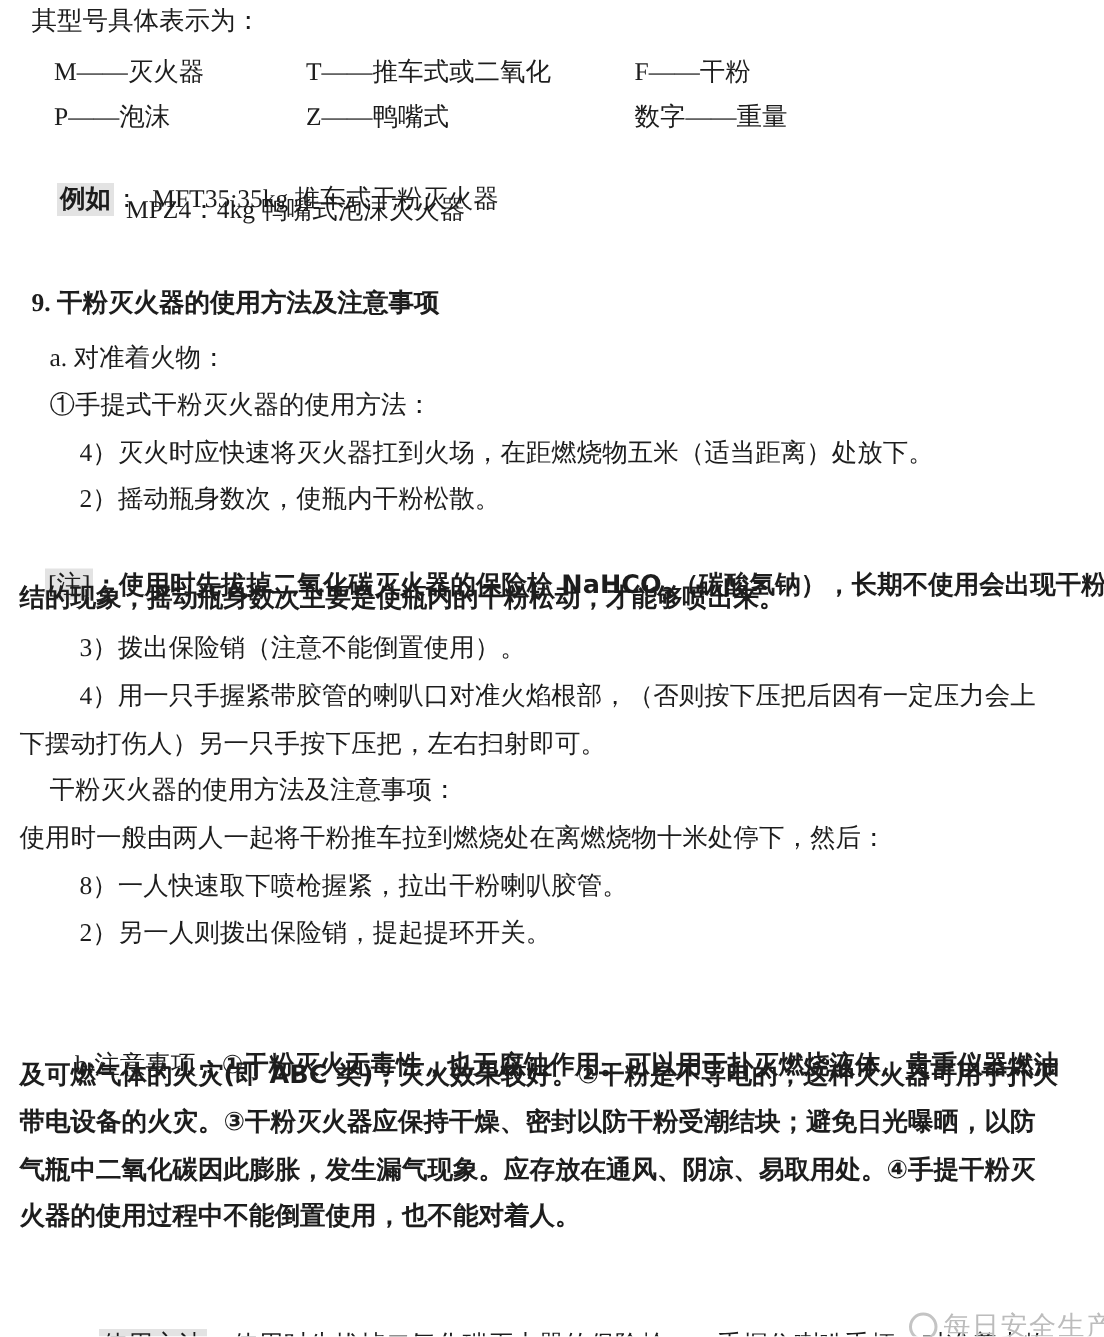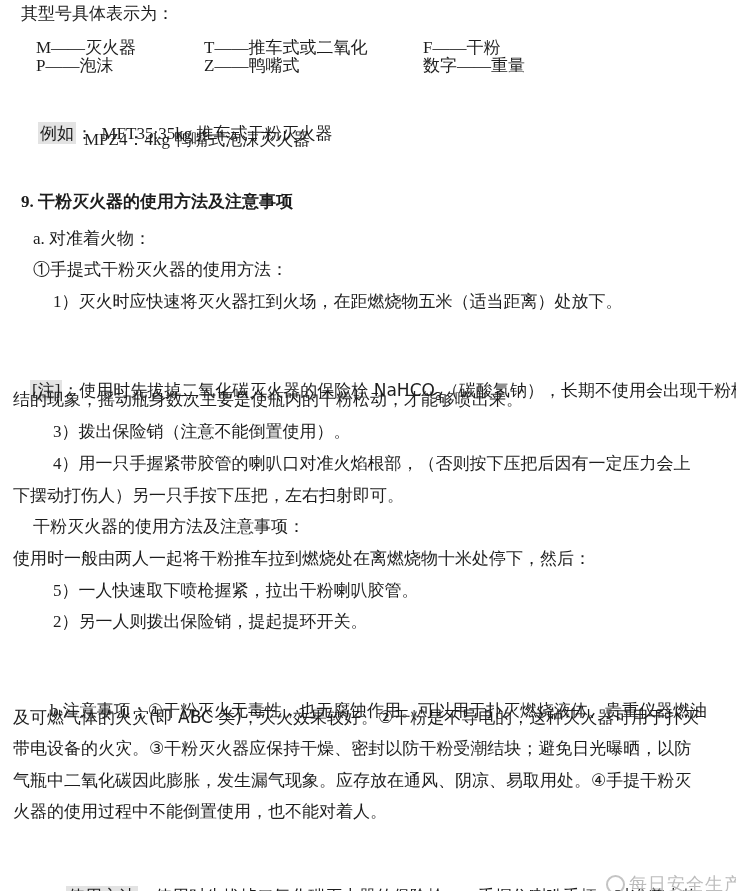--- a/index.html
+++ b/index.html
@@ -15,21 +15,21 @@
   }
   .line{
     position:absolute;
     white-space:pre;
     line-height:24px;
     left:0;
   }
   .col{position:absolute;top:0;white-space:pre;}
   .bh{ 
     font-family:"DejaVu Sans","Liberation Sans",sans-serif;
-    font-weight:400;
+    font-weight:700;
   }
   .hd{font-weight:700;} 
   .hl{background:#e3e3e3;padding:1px 2px;} 
   sub{font-size:11px;line-height:0;}
   .wm{
     position:absolute;
     top:872px;
     left:606px;
     color:#bcbcbc;
     font-family:"DejaVu Sans","Liberation Sans",sans-serif;
@@ -53,50 +53,51 @@
 <div class="page">
 
   <div class="line" style="top:36px;width:736px">
     <span class="col" style="left:36px">M——灭火器</span>
     <span class="col" style="left:204px">T——推车式或二氧化</span>
     <span class="col" style="left:423px">F——干粉</span>
   </div>
 
   <div class="line" style="top:2px;left:21px">其型号具体表示为：</div>
 
-  <div class="line" style="top:54px;width:596px">
+  <div class="line" style="top:66px;width:596px">
     <span class="col" style="left:36px">P——泡沫</span>
     <span class="col" style="left:204px">Z——鸭嘴式</span>
     <span class="col" style="left:423px">数字——重量</span>
   </div>
 
   <div class="line" style="top:97px;left:21px">
     <span class="hl bh">例如</span><span>：  </span><span>MFT35:35kg 推车式干粉灭火器</span>
   </div>
   <div class="line" style="top:128px;left:84px">MPZ4：4kg 鸭嘴式泡沫灭火器</div>
 
   <div class="line hd" style="top:190px;left:21px">9. 干粉灭火器的使用方法及注意事项</div>
 
   <div class="line" style="top:227px;left:33px">a. 对准着火物：</div>
 
   <div class="line" style="top:258px;left:33px">①手提式干粉灭火器的使用方法：</div>
-  <div class="line" style="top:290px;left:53px">1）灭火时应快速将灭火器扛到火场，在距燃烧物五米（适当距离）处放下。</div>
+  <div class="line" style="top:290px;left:53px">4）灭火时应快速将灭火器扛到火场，在距燃烧物五米（适当距离）处放下。</div>
+  <div class="line" style="top:321px;left:53px">2）摇动瓶身数次，使瓶内干粉松散。</div>
 
   <div class="line" style="top:354px;left:13px">
     <span class="hl">[注]</span><span class="bh">：使用时先拔掉二氧化碳灭火器的保险栓 NaHCO</span><sub class="bh">3</sub><span class="bh">（碳酸氢钠），长期不使用会出现干粉板</span>
   </div>
   <div class="line bh" style="top:387px;left:13px">结的现象，摇动瓶身数次主要是使瓶内的干粉松动，才能够喷出来。</div>
 
   <div class="line" style="top:420px;left:53px">3）拨出保险销（注意不能倒置使用）。</div>
   <div class="line" style="top:452px;left:53px">4）用一只手握紧带胶管的喇叭口对准火焰根部，（否则按下压把后因有一定压力会上</div>
   <div class="line" style="top:484px;left:13px">下摆动打伤人）另一只手按下压把，左右扫射即可。</div>
 
   <div class="line" style="top:515px;left:33px">干粉灭火器的使用方法及注意事项：</div>
   <div class="line" style="top:547px;left:13px">使用时一般由两人一起将干粉推车拉到燃烧处在离燃烧物十米处停下，然后：</div>
-  <div class="line" style="top:579px;left:53px">5）一人快速取下喷枪握紧，拉出干粉喇叭胶管。</div>
+  <div class="line" style="top:579px;left:53px">8）一人快速取下喷枪握紧，拉出干粉喇叭胶管。</div>
   <div class="line" style="top:610px;left:53px">2）另一人则拨出保险销，提起提环开关。</div>
 
   <div class="line" style="top:674px;left:33px">
     <span>b.注意事项：</span><span class="bh">①干粉灭火无毒性，也无腐蚀作用。可以用于扑灭燃烧液体、贵重仪器燃油</span>
   </div>
   <div class="line bh" style="top:705px;left:13px">及可燃气体的火灾(即 ABC 类)，灭火效果较好。②干粉是不导电的，这种灭火器可用于扑灭</div>
   <div class="line bh" style="top:736px;left:13px">带电设备的火灾。③干粉灭火器应保持干燥、密封以防干粉受潮结块；避免日光曝晒，以防</div>
   <div class="line bh" style="top:768px;left:13px">气瓶中二氧化碳因此膨胀，发生漏气现象。应存放在通风、阴凉、易取用处。④手提干粉灭</div>
   <div class="line bh" style="top:799px;left:13px">火器的使用过程中不能倒置使用，也不能对着人。</div>
 

